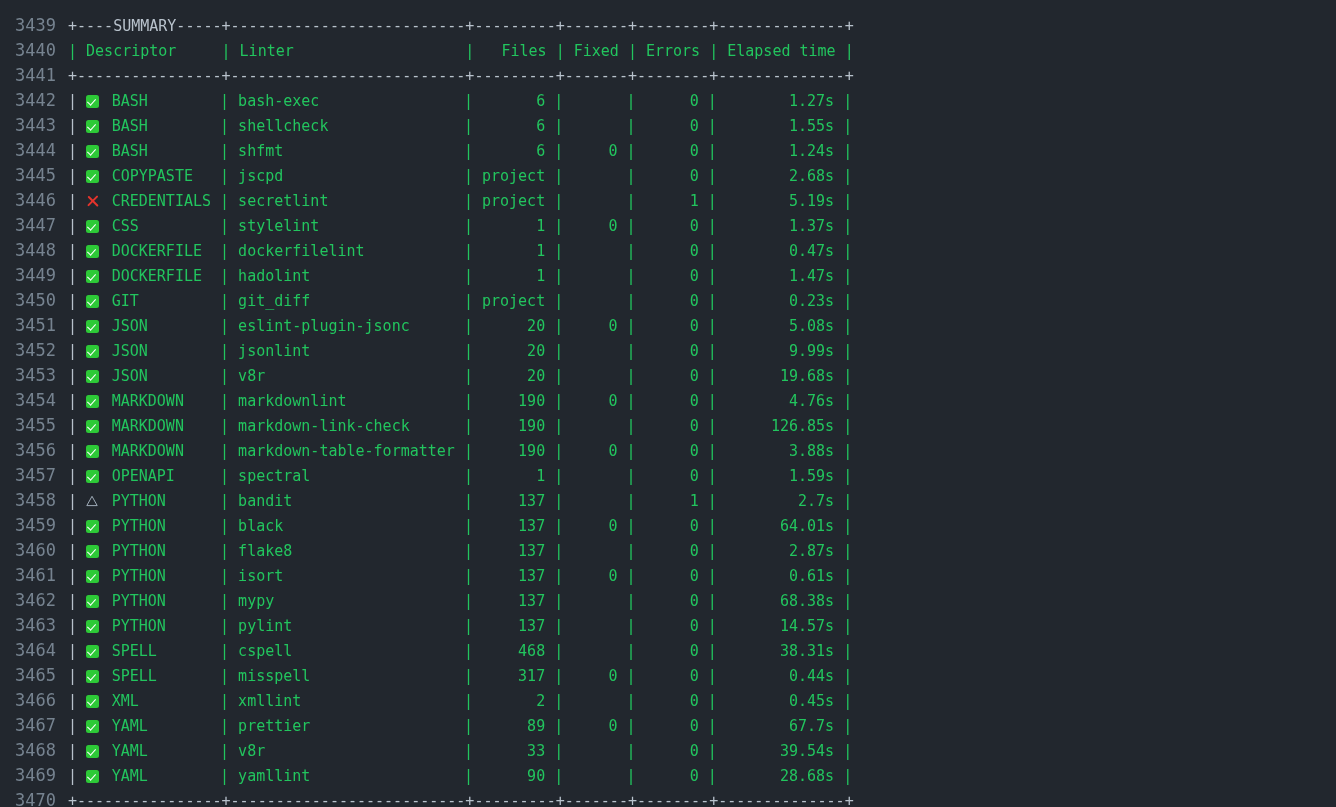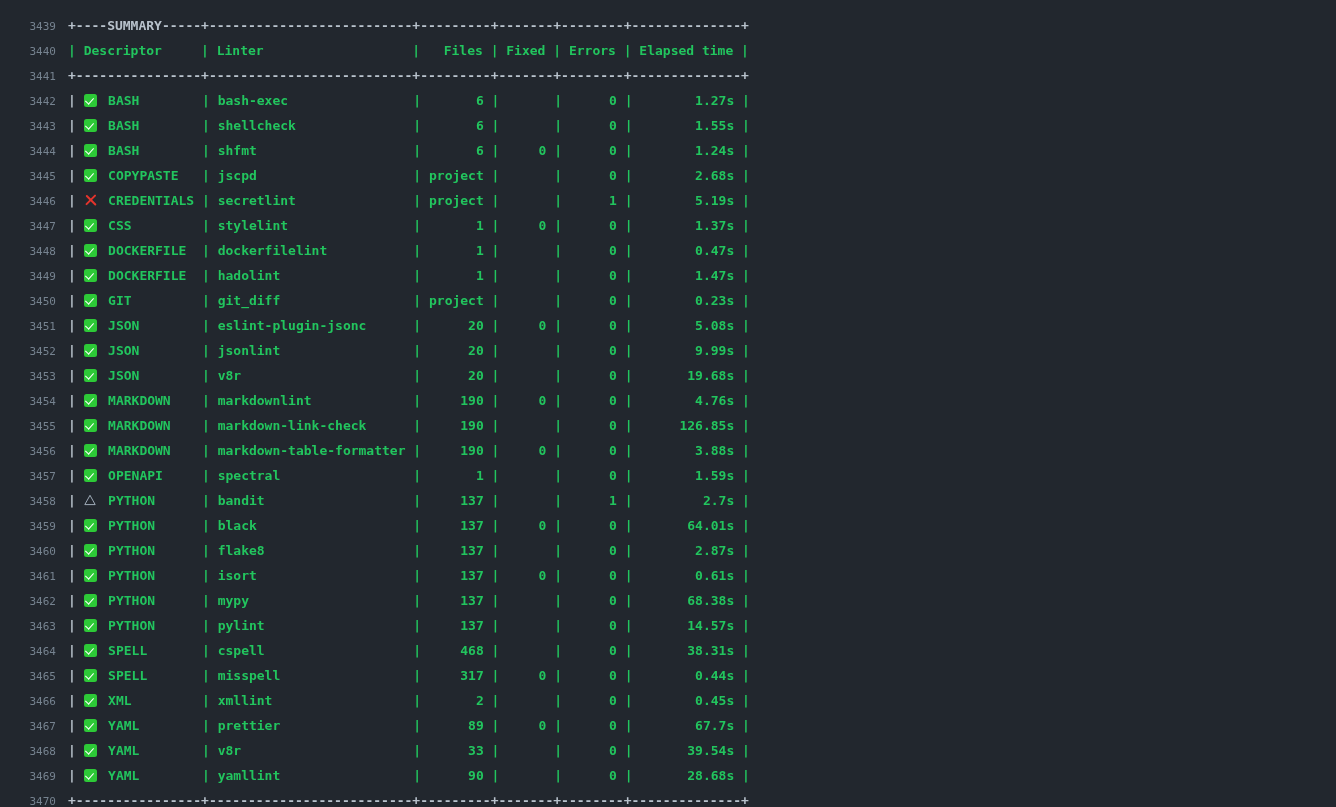--- a/index.html
+++ b/index.html
@@ -22,33 +22,32 @@
   .row {
     display: block;
     height: 25px;
     white-space: pre;
   }
   .lineno {
     display: inline-block;
     width: 56px;
     text-align: right;
     color: #768390;
-    font-size: 11px;
+    font-size: 17px;
     -webkit-user-select: none;
     user-select: none;
   }
   .gutter-gap {
     display: inline-block;
     width: 12px;
   }
   .content {
     color: #adbac7;
-    font-size: 13px;
+    font-size: 15px;
     letter-spacing: 0px;
-    font-weight: bold;
   }
   .sep {
     color: #b8c2cc;
   }
   .txt {
     color: #22c55e;
   }
   
   .icon {
     display: inline-block;

